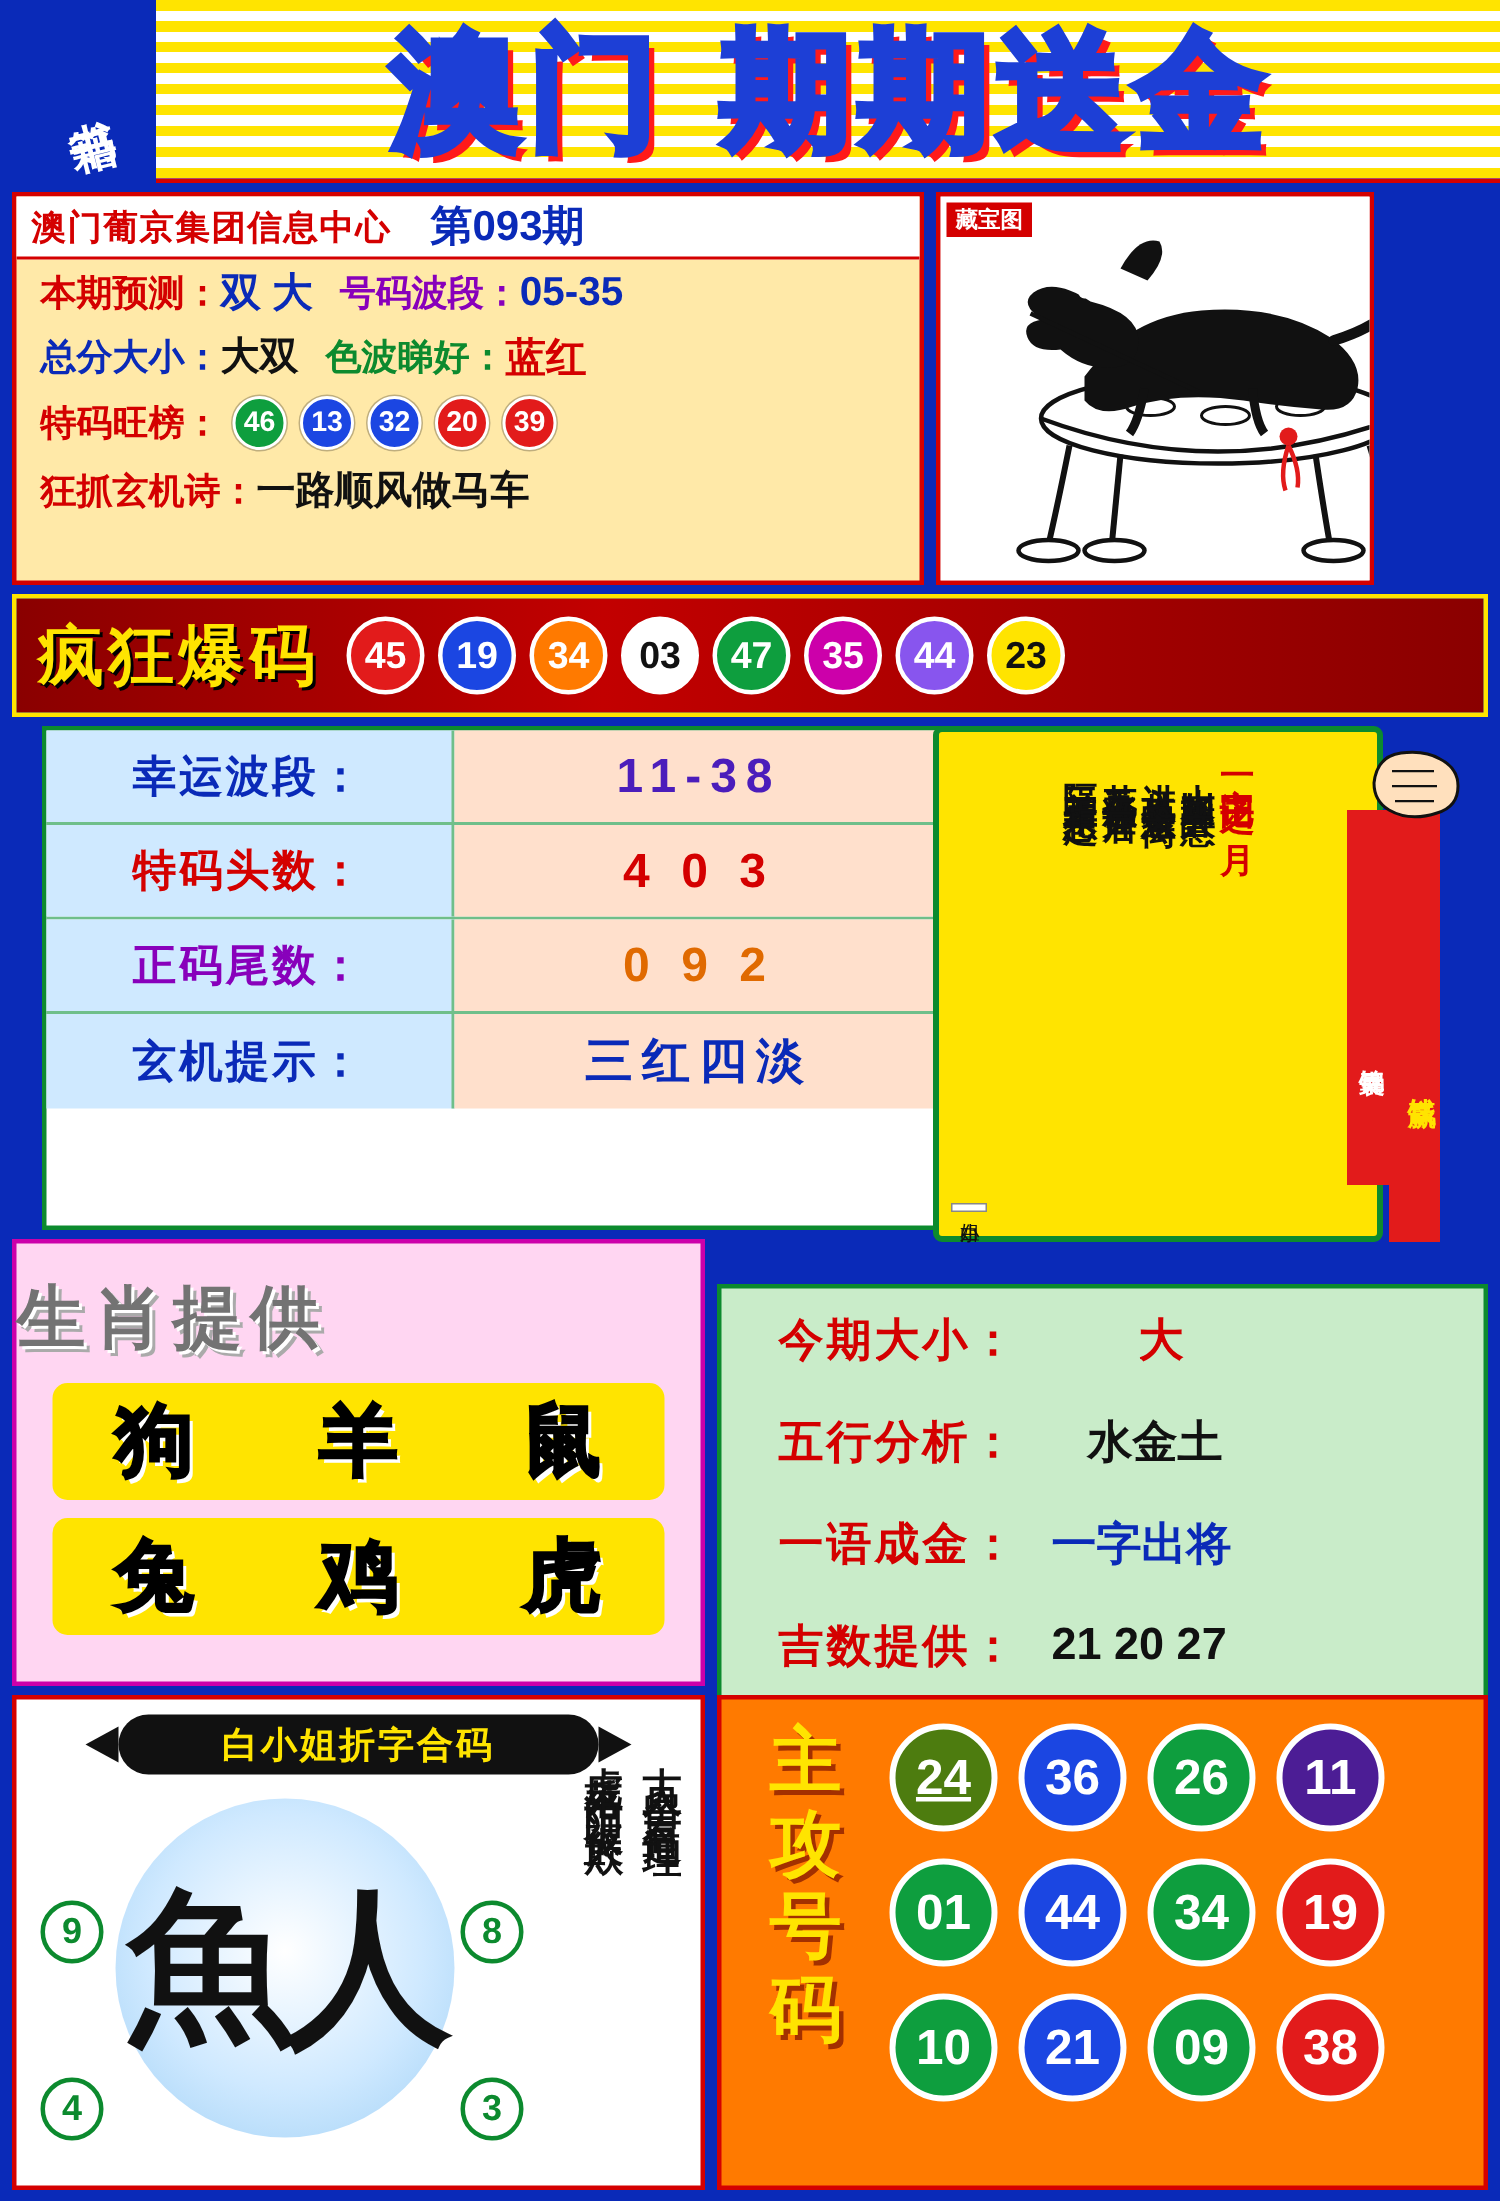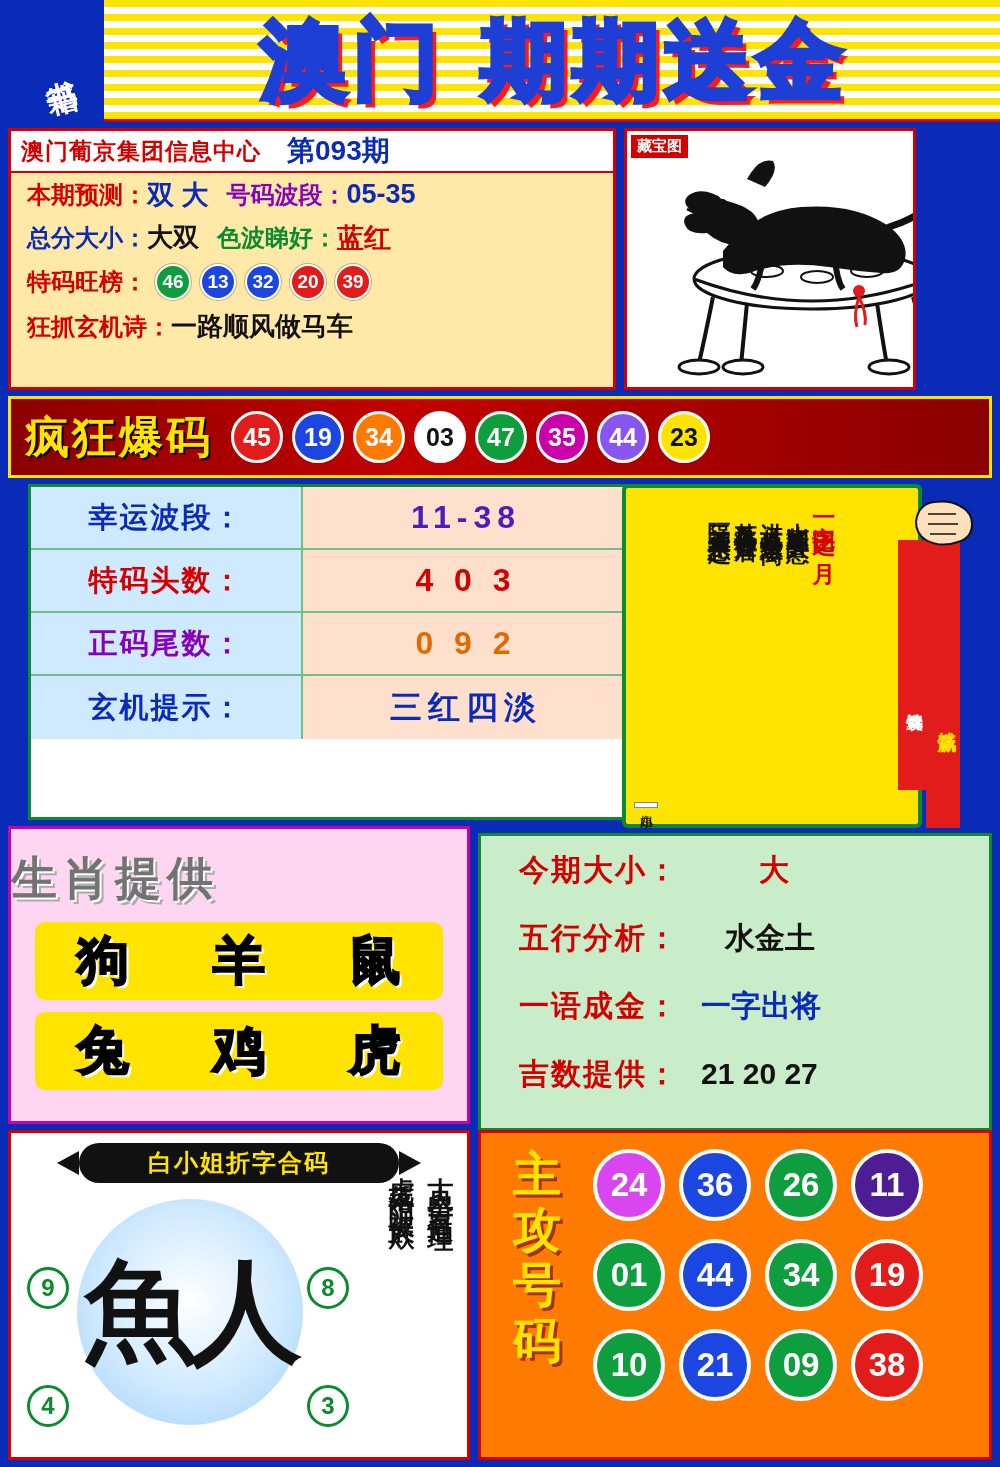--- a/index.html
+++ b/index.html
@@ -182,21 +182,21 @@
     border-radius: 10px; display: flex; align-items: center; justify-content: space-around;
   }
   .zrow span {
     font-size: 52px; font-weight: bold; color: #000;
     -webkit-text-stroke: 2px #000; text-shadow: 3px 3px 0 #fff;
     font-family: "DejaVu Sans", sans-serif;
   }
 
   
   .analysis {
-    position: absolute; left: 478px; top: 833px; width: 514px; height: 298px;
+    position: absolute; left: 478px; top: 856px; width: 514px; height: 298px;
     background: #c9ecc9; border: 3px solid #0c8a2e;
   }
   .arow {
     display: flex; align-items: center; height: 68px; padding-left: 38px;
     font-size: 30px; font-weight: bold; white-space: nowrap;
   }
   .arow .alab { letter-spacing: 2px; }
   .arow .aval { margin-left: 22px; }
   .aval-red { color: #d40000; }
   .aval-dark { color: #111; }
@@ -466,21 +466,21 @@
 
   <div class="mainnum">
     <div class="mn-title">
       <span>主</span>
       <span>攻</span>
       <span>号</span>
       <span>码</span>
     </div>
     <div class="mn-grid">
       <div class="mn-row">
-        <div class="mball" style="background:#d946ef;">24</div>
+        <div class="mball" style="background:#4d7c0f;text-decoration:underline;">24</div>
         <div class="mball" style="background:#1b46e2;">36</div>
         <div class="mball" style="background:#0e9e3e;">26</div>
         <div class="mball" style="background:#4c1d95;">11</div>
       </div>
       <div class="mn-row">
         <div class="mball" style="background:#0e9e3e;">01</div>
         <div class="mball" style="background:#1b46e2;">44</div>
         <div class="mball" style="background:#0e9e3e;">34</div>
         <div class="mball" style="background:#e21b1b;">19</div>
       </div>

